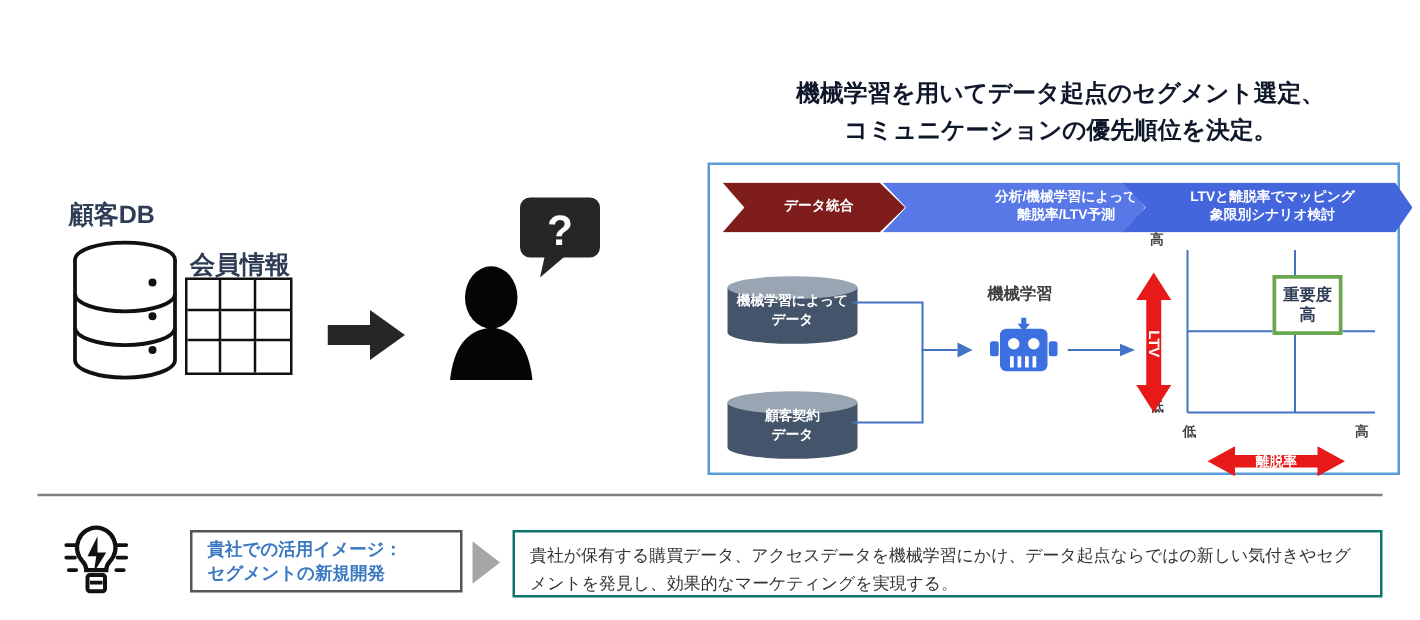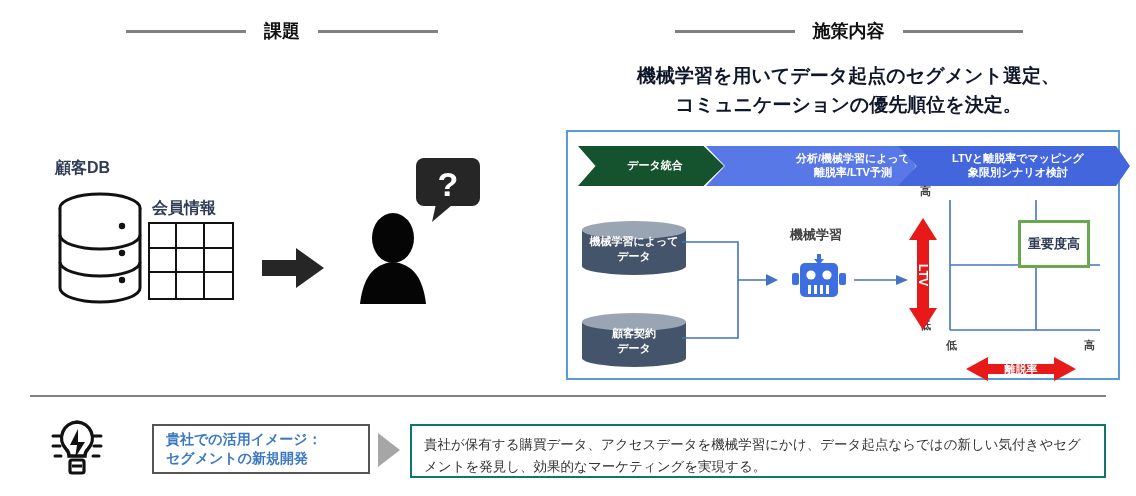--- a/index.html
+++ b/index.html
@@ -20,21 +20,21 @@
   .rule { height:3px; background:#808080; width:120px; }
   .hdr-title { font-size:18px; font-weight:bold; color:#111; white-space:nowrap; }
 
   
   .lead { position:absolute; text-align:center; line-height:1.5; font-size:19px; }
   .lead-left { top:62px; left:12px; width:540px; color:#222; }
   .lead-left b { color:#3b78c2; font-weight:bold; }
   .lead-right { top:62px; left:576px; width:545px; color:#0f172a; font-weight:bold; }
 
   
-  .lbl { position:absolute; font-weight:bold; color:#2f3c56; font-size:16px; white-space:nowrap; }
+  .lbl { position:absolute; font-weight:bold; color:#2f3c56; font-size:20px; white-space:nowrap; }
   #label-kokyaku-db { left:55px; top:158px; }
   #label-kaiin { left:152px; top:198px; }
 
   .db-stack { position:absolute; left:58px; top:192px; width:84px; height:112px; }
   .db-stack svg { display:block; }
 
   .grid-table { position:absolute; left:148px; top:222px; width:86px; height:78px;
                 display:grid; grid-template-columns:repeat(3,1fr); grid-template-rows:repeat(3,1fr);
                 border:2px solid #111; box-sizing:border-box; }
   .grid-table div { border-right:2px solid #111; border-bottom:2px solid #111; box-sizing:border-box; }
@@ -46,21 +46,21 @@
   .bubble { position:absolute; left:414px; top:156px; width:68px; height:66px; }
 
   
   .panel { position:absolute; left:566px; top:130px; width:554px; height:250px;
            border:2px solid #5b9bd5; box-sizing:border-box; background:#fff; }
 
   .chev-row { position:absolute; left:4px; top:14px; width:560px; height:40px; }
   .chev { position:absolute; top:0; height:40px; display:flex; align-items:center; justify-content:center;
           color:#fff; font-weight:bold; font-size:11px; line-height:1.25; text-align:center; padding:0 6px 0 14px;
           box-sizing:border-box; }
-  .chev-1 { left:6px;   width:146px; background:#14532d;
+  .chev-1 { left:6px;   width:146px; background:#7f1d1d;
             clip-path:polygon(0 0, 86% 0, 100% 50%, 86% 100%, 0 100%, 12% 50%); }
   .chev-2 { left:134px; width:210px; background:#5878e8;
             clip-path:polygon(0 0, 93% 0, 100% 50%, 93% 100%, 0 100%, 9% 50%);justify-content:flex-end; }
   .chev-3 { left:326px; width:232px; background:#4466dd;
             clip-path:polygon(0 0, 94% 0, 100% 50%, 94% 100%, 0 100%, 8% 50%); }
 
   .cyl { position:absolute; width:108px; height:56px; }
   .cyl .cyl-text { position:absolute; left:0; top:14px; width:100%; text-align:center;
                    color:#fff; font-weight:bold; font-size:11px; line-height:1.35; }
   #cyl-owned { left:12px; top:88px; }
@@ -68,22 +68,22 @@
 
   .connector { position:absolute; }
   .robot-label { position:absolute; left:188px; top:94px; width:120px; text-align:center;
                  font-size:13px; font-weight:bold; color:#404040; }
   .robot { position:absolute; left:222px; top:122px; width:58px; height:50px; }
 
   .quad { position:absolute; left:376px; top:64px; width:160px; height:148px; }
   .axis-lbl { position:absolute; font-size:11px; color:#444; font-weight:bold; }
   .ltv-arrow { position:absolute; left:340px; top:86px; width:30px; height:112px; }
   .churn-arrow { position:absolute; left:398px; top:224px; width:110px; height:26px; }
-  .imp-box { position:absolute; left:450px; top:88px; width:72px; height:48px;
-             border:3px solid #6aa84f; background:#fff; display:flex; 
+  .imp-box { position:absolute; left:450px; top:88px; width:56px; height:48px;
+             border:3px solid #6aa84f; background:#fff; display:flex; flex-direction:column;
              align-items:center; justify-content:center; color:#2f3c56; font-weight:bold;
              font-size:13px; line-height:1.25; box-sizing:border-box; }
 
   
   .divider { position:absolute; left:30px; top:395px; width:1076px; height:2px; background:#808080; }
 
   
   .bulb { position:absolute; left:44px; top:416px; width:66px; height:62px; }
   .usage-box { position:absolute; left:152px; top:424px; width:218px; height:50px;
                border:2px solid #555; box-sizing:border-box; display:flex; flex-direction:column;
@@ -92,31 +92,21 @@
   .tri { position:absolute; left:376px; top:432px; width:26px; height:36px; }
   .desc-box { position:absolute; left:410px; top:424px; width:696px; height:54px;
               border:2px solid #0f766e; box-sizing:border-box; padding:8px 12px;
               font-size:13.5px; line-height:1.6; color:#333; background:#fff; }
 </style>
 </head>
 <body>
 
 <div class="slide">
 
-  <div class="hdr hdr-left">
-    <div class="rule"></div>
-    <div class="hdr-title">課題</div>
-    <div class="rule"></div>
-  </div>
-
-  <div class="hdr hdr-right">
-    <div class="rule"></div>
-    <div class="hdr-title">施策内容</div>
-    <div class="rule"></div>
-  </div>
+
 
 
   <div class="lead lead-right">
     <div>機械学習を用いてデータ起点のセグメント選定、</div>
     <div>コミュニケーションの優先順位を決定。</div>
   </div>
 
   <div class="lbl" id="label-kokyaku-db">顧客DB</div>
   <div class="lbl" id="label-kaiin">会員情報</div>
 

